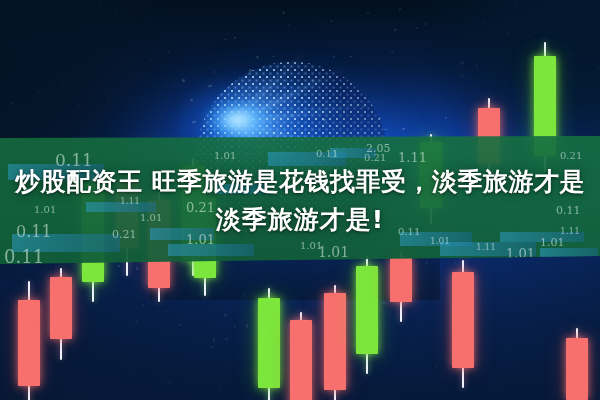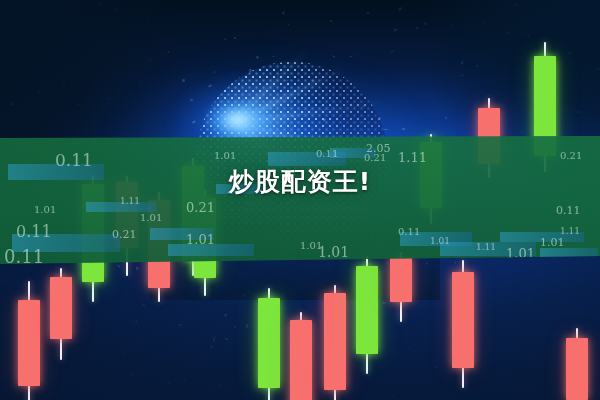--- a/index.html
+++ b/index.html
@@ -458,16 +458,17 @@
         <span class="num" style="left: 366px; top: 6px; font-size: 11px;">2.05</span>
         <span class="num" style="left: 398px; top: 14px; font-size: 13px;">1.11</span>
         <span class="num" style="left: 556px; top: 68px; font-size: 11px;">0.11</span>
         <span class="num" style="left: 560px; top: 90px; font-size: 9px;">1.11</span>
         <span class="num" style="left: 560px; top: 14px; font-size: 10px;">0.21</span>
         <span class="num" style="left: 0px; top: 126px; font-size: 11px;">1.01</span>
       </div>
   </div>
 
   <div class="headline">
-    <span class="ln ln2">炒股配资王!</span>
+    <span class="ln ln1">炒股配资王 旺季旅游是花钱找罪受，淡季旅游才是</span>
+    <span class="ln ln2">淡季旅游才是!</span>
   </div>
 
 </div>
 
 </body></html>

